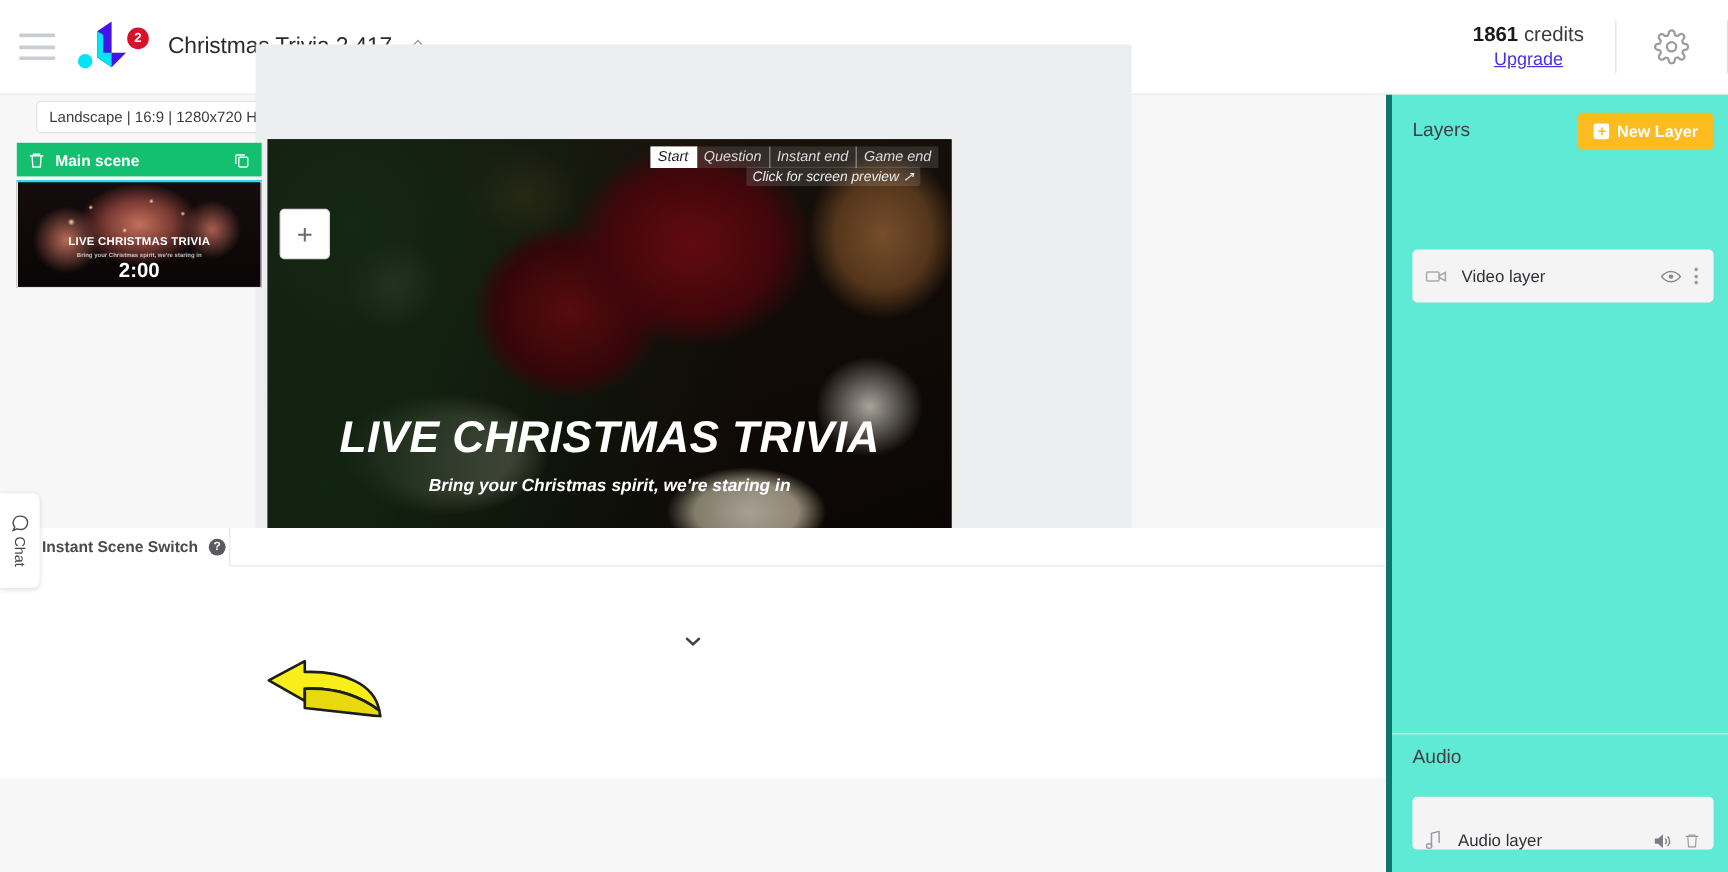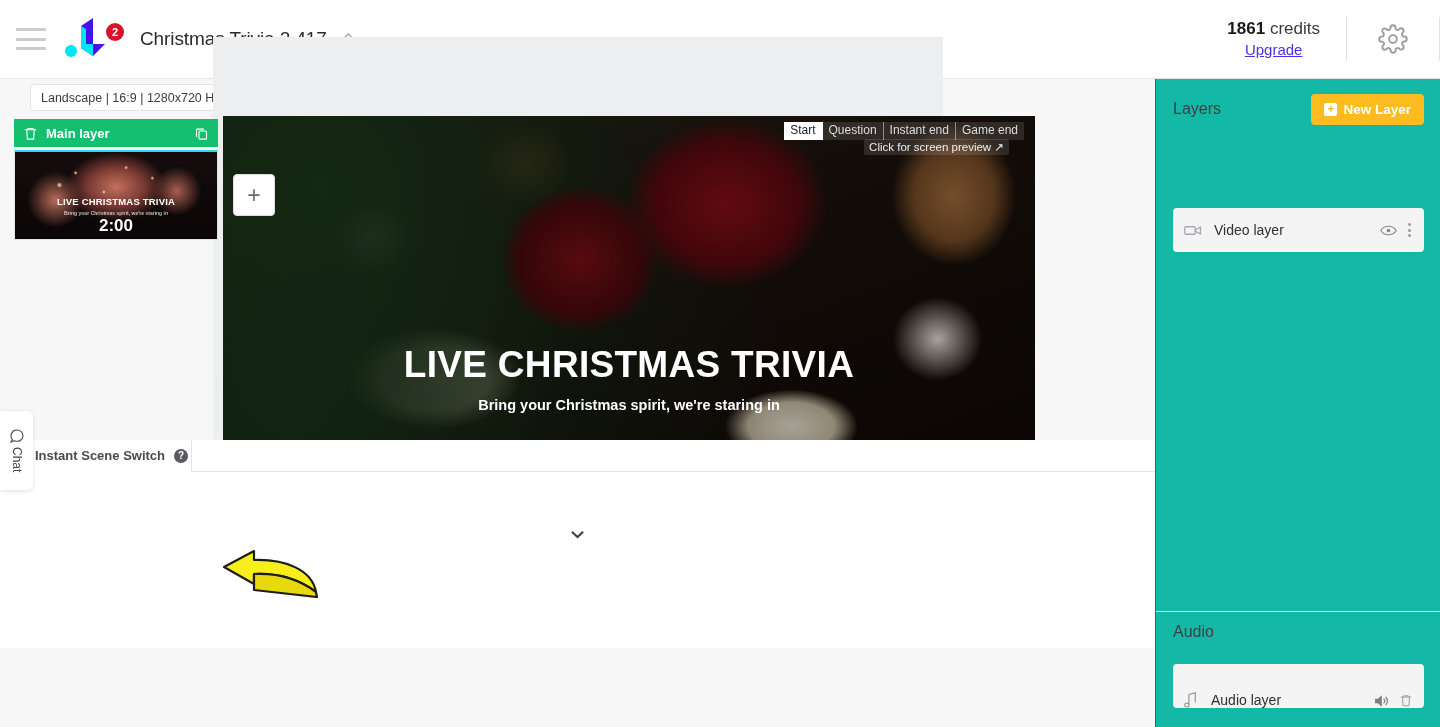--- a/index.html
+++ b/index.html
@@ -82,23 +82,24 @@
   .res-select .chev { margin-left: auto; color: #c4c4c8; font-size: 11px; }
 
   .canvas-shell {
     position: absolute; left: 213px; top: 37px;
     width: 730px; height: 410px;
     background: #eceef0;
     padding: 1px;
   }
   .canvas {
     position: absolute; left: 223px; top: 116px;
-    width: 812px; height: 398px;
+    width: 570px; height: 398px;
     background: #20150f;
     overflow: hidden;
+    font-style: italic;
   }
   
   .photo {
     position: absolute; inset: 0;
     background:
       radial-gradient(ellipse 130px 110px at 62% 22%, #8c0f18 0%, #5d0a10 55%, rgba(40,10,8,0) 78%),
       radial-gradient(ellipse 100px 92px at 44% 36%, #7d1017 0%, #4c0a0d 60%, rgba(30,8,6,0) 80%),
       radial-gradient(circle at 12% 18%, #1d3a1c 0%, rgba(22,40,20,0.3) 40%, rgba(0,0,0,0) 62%),
       radial-gradient(circle at 8% 72%, #1d3a1c 0%, rgba(22,40,20,0.35) 35%, rgba(0,0,0,0) 60%),
       radial-gradient(ellipse 120px 70px at 26% 66%, #efe7d8 0%, #d9cdb6 45%, rgba(120,90,60,0) 72%),
@@ -240,21 +241,21 @@
     border: 1px solid #dedee1; border-radius: 4px; background: #fff;
     display: flex; align-items: center; justify-content: center;
     font-size: 23px; color: #6a6a70; cursor: pointer; line-height: 1;
   }
 
   .arrow-annot { position: absolute; left: 216px; top: 546px; z-index: 9; pointer-events: none; }
 
   
   .rpanel {
     position: absolute; left: 1155px; top: 79px; width: 285px; height: 648px;
-    background: #14b8a6; border-left: 1px solid #0f766e; text-decoration: underline;
+    background: #5eead4; border-left: 5px solid #0f766e; text-decoration: underline;
   }
   .rpanel-head {
     position: absolute; left: 0; top: 0; width: 285px; height: 60px;
     display: flex; align-items: center; padding: 0 17px;
   }
   .rpanel-title { font-size: 16px; color: #3f3f45; }
   .new-layer {
     margin-left: auto; height: 31px; padding: 0 13px;
     background: #fcbb1e; color: #fff; border: none; border-radius: 4px;
     font-size: 13.5px; font-weight: bold; cursor: pointer;
@@ -389,21 +390,21 @@
       <span class="help-dot">?</span>
     </div>
   </div>
 
   <div class="scene-head">
     <span class="ic">
       <svg width="15" height="15" viewBox="0 0 24 24" fill="none" stroke="#ffffff" stroke-width="1.8">
         <path d="M3 6h18M8 6V4h8v2M6 6l1 15h10l1-15"></path>
       </svg>
     </span>
-    <span class="scene-name">Main layer</span>
+    <span class="scene-name">Main scene</span>
     <span class="scene-copy">
       <svg width="15" height="15" viewBox="0 0 24 24" fill="none" stroke="#ffffff" stroke-width="1.8">
         <rect x="8" y="8" width="12" height="13" rx="1.5"></rect>
         <path d="M16 5H5a1 1 0 0 0-1 1v11"></path>
       </svg>
     </span>
   </div>
 
   <div class="scene-thumb">
     <div class="thumb-photo"></div>

